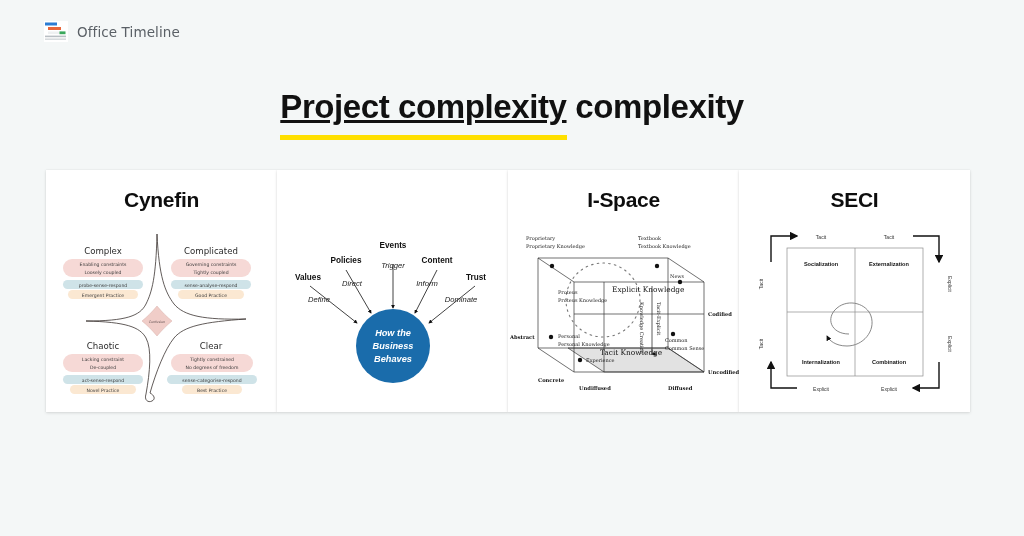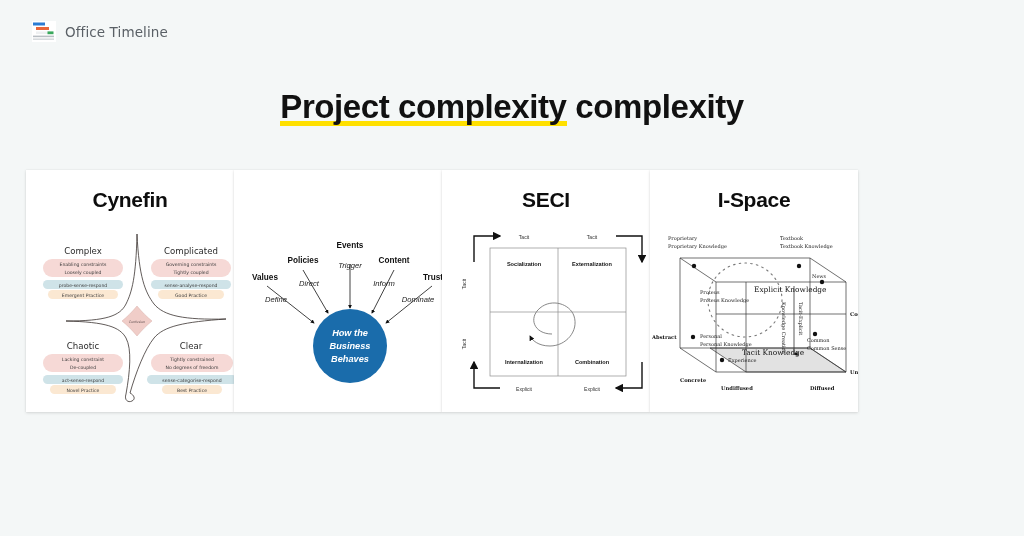--- a/index.html
+++ b/index.html
@@ -11,21 +11,21 @@
     height: 536px;
     background: #f4f7f7;
     font-family: "Liberation Sans", sans-serif;
     overflow: hidden;
     position: relative;
   }
 
   
   .brand {
     position: absolute;
-    left: 32px;
+    left: 44px;
     top: 21px;
     display: flex;
     align-items: center;
     gap: 9px;
   }
   .brand-logo {
     width: 24px;
     height: 21px;
     display: block;
   }
@@ -44,29 +44,30 @@
     width: 1024px;
     text-align: center;
     font-size: 33px;
     font-weight: bold;
     color: #111111;
     letter-spacing: -.4px;
     font-family: "Liberation Sans", sans-serif;
   }
   .hl {
     background: linear-gradient(to top, #ffe000 0px, #ffe000 5px, transparent 5px);
-    padding-bottom: 1px;
+    padding-bottom: 15px;
+    text-decoration: underline;
   }
 
   
   .cards {
     position: absolute;
     top: 170px;
-    left: 26px;
-    width: 832px;
+    left: 46px;
+    width: 924px;
     display: flex;
     justify-content: space-between;
   }
   .card {
     width: 232px;
     height: 242px;
     background: #ffffff;
     box-shadow: 0 1px 3px rgba(0,0,0,.13), 0 0 1px rgba(0,0,0,.10);
     position: relative;
     overflow: hidden;
@@ -230,62 +231,20 @@
         <text class="vp-node" x="160" y="41" text-anchor="middle">Content</text>
         <text class="vp-verb" x="150" y="64" text-anchor="middle">Inform</text>
 
         <text class="vp-node" x="199" y="58" text-anchor="middle">Trust</text>
         <text class="vp-verb" x="184" y="80" text-anchor="middle">Dominate</text>
       </svg>
     </div>
   </div>
 
   <div class="card">
-    <div class="card-title">SECI</div>
-    <div class="card-figure">
-      <svg viewBox="0 0 232 186">
-        <defs>
-          <marker id="seA" markerWidth="6" markerHeight="6" refX="5" refY="3" orient="auto">
-            <path d="M0 0 L6 3 L0 6 z" fill="#111"></path>
-          </marker>
-        </defs>
-
-        <rect x="48" y="26" width="136" height="128" fill="none" stroke="#8d8d8d" stroke-width="0.7"></rect>
-        <line x1="116" y1="26" x2="116" y2="154" stroke="#8d8d8d" stroke-width="0.7"></line>
-        <line x1="48" y1="90" x2="184" y2="90" stroke="#8d8d8d" stroke-width="0.7"></line>
-
-        <g stroke="#111" stroke-width="1.4" fill="none">
-          <path d="M32 40 L32 14 L58 14" marker-end="url(#seA)"></path>
-          <path d="M174 14 L200 14 L200 40" marker-end="url(#seA)"></path>
-          <path d="M200 140 L200 166 L174 166" marker-end="url(#seA)"></path>
-          <path d="M58 166 L32 166 L32 140" marker-end="url(#seA)"></path>
-        </g>
-
-        <path d="M110 112 C 92 112, 86 96, 98 86 C 110 76, 128 82, 132 94
-                 C 137 109, 124 124, 108 124 C 96 124, 90 118, 88 114" fill="none" stroke="#7a7a7a" stroke-width="0.9" marker-end="url(#seA)"></path>
-
-        <text class="se-q" x="82" y="44" text-anchor="middle">Socialization</text>
-        <text class="se-q" x="150" y="44" text-anchor="middle">Externalization</text>
-        <text class="se-q" x="82" y="142" text-anchor="middle">Internalization</text>
-        <text class="se-q" x="150" y="142" text-anchor="middle">Combination</text>
-
-        <text class="se-ax" x="82" y="17" text-anchor="middle">Tacit</text>
-        <text class="se-ax" x="150" y="17" text-anchor="middle">Tacit</text>
-        <text class="se-ax" x="82" y="169" text-anchor="middle">Explicit</text>
-        <text class="se-ax" x="150" y="169" text-anchor="middle">Explicit</text>
-
-        <text class="se-ax" x="24" y="62" transform="rotate(-90 24 62)" text-anchor="middle">Tacit</text>
-        <text class="se-ax" x="24" y="122" transform="rotate(-90 24 122)" text-anchor="middle">Tacit</text>
-        <text class="se-ax" x="209" y="62" transform="rotate(90 209 62)" text-anchor="middle">Explicit</text>
-        <text class="se-ax" x="209" y="122" transform="rotate(90 209 122)" text-anchor="middle">Explicit</text>
-      </svg>
-    </div>
-  </div>
-
-  <div class="card">
     <div class="card-title">I-Space</div>
     <div class="card-figure">
       <svg viewBox="0 0 232 186">
         <defs>
           <marker id="isArrowD" markerWidth="5" markerHeight="5" refX="2.5" refY="4.6" orient="auto">
             <path d="M0 0 L5 0 L2.5 5 z" fill="#111"></path>
           </marker>
           <marker id="isArrowU" markerWidth="5" markerHeight="5" refX="2.5" refY="0.4" orient="auto">
             <path d="M2.5 0 L5 5 L0 5 z" fill="#111"></path>
           </marker>
@@ -344,13 +303,55 @@
         <text class="is-axis" x="2" y="117">Abstract</text>
         <text class="is-axis" x="30" y="160">Concrete</text>
         <text class="is-axis" x="200" y="94">Codified</text>
         <text class="is-axis" x="200" y="152">Uncodified</text>
         <text class="is-axis" x="71" y="168">Undiffused</text>
         <text class="is-axis" x="160" y="168">Diffused</text>
       </svg>
     </div>
   </div>
 
+  <div class="card">
+    <div class="card-title">SECI</div>
+    <div class="card-figure">
+      <svg viewBox="0 0 232 186">
+        <defs>
+          <marker id="seA" markerWidth="6" markerHeight="6" refX="5" refY="3" orient="auto">
+            <path d="M0 0 L6 3 L0 6 z" fill="#111"></path>
+          </marker>
+        </defs>
+
+        <rect x="48" y="26" width="136" height="128" fill="none" stroke="#8d8d8d" stroke-width="0.7"></rect>
+        <line x1="116" y1="26" x2="116" y2="154" stroke="#8d8d8d" stroke-width="0.7"></line>
+        <line x1="48" y1="90" x2="184" y2="90" stroke="#8d8d8d" stroke-width="0.7"></line>
+
+        <g stroke="#111" stroke-width="1.4" fill="none">
+          <path d="M32 40 L32 14 L58 14" marker-end="url(#seA)"></path>
+          <path d="M174 14 L200 14 L200 40" marker-end="url(#seA)"></path>
+          <path d="M200 140 L200 166 L174 166" marker-end="url(#seA)"></path>
+          <path d="M58 166 L32 166 L32 140" marker-end="url(#seA)"></path>
+        </g>
+
+        <path d="M110 112 C 92 112, 86 96, 98 86 C 110 76, 128 82, 132 94
+                 C 137 109, 124 124, 108 124 C 96 124, 90 118, 88 114" fill="none" stroke="#7a7a7a" stroke-width="0.9" marker-end="url(#seA)"></path>
+
+        <text class="se-q" x="82" y="44" text-anchor="middle">Socialization</text>
+        <text class="se-q" x="150" y="44" text-anchor="middle">Externalization</text>
+        <text class="se-q" x="82" y="142" text-anchor="middle">Internalization</text>
+        <text class="se-q" x="150" y="142" text-anchor="middle">Combination</text>
+
+        <text class="se-ax" x="82" y="17" text-anchor="middle">Tacit</text>
+        <text class="se-ax" x="150" y="17" text-anchor="middle">Tacit</text>
+        <text class="se-ax" x="82" y="169" text-anchor="middle">Explicit</text>
+        <text class="se-ax" x="150" y="169" text-anchor="middle">Explicit</text>
+
+        <text class="se-ax" x="24" y="62" transform="rotate(-90 24 62)" text-anchor="middle">Tacit</text>
+        <text class="se-ax" x="24" y="122" transform="rotate(-90 24 122)" text-anchor="middle">Tacit</text>
+        <text class="se-ax" x="209" y="62" transform="rotate(90 209 62)" text-anchor="middle">Explicit</text>
+        <text class="se-ax" x="209" y="122" transform="rotate(90 209 122)" text-anchor="middle">Explicit</text>
+      </svg>
+    </div>
+  </div>
+
 </div>
 
 </body></html>

